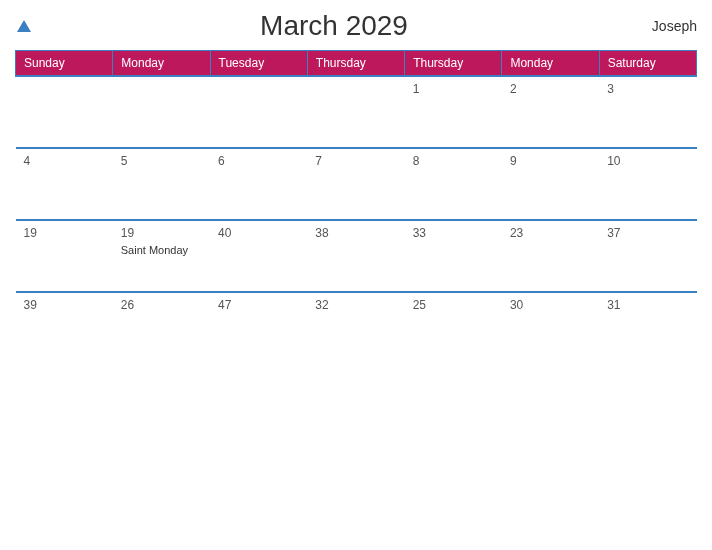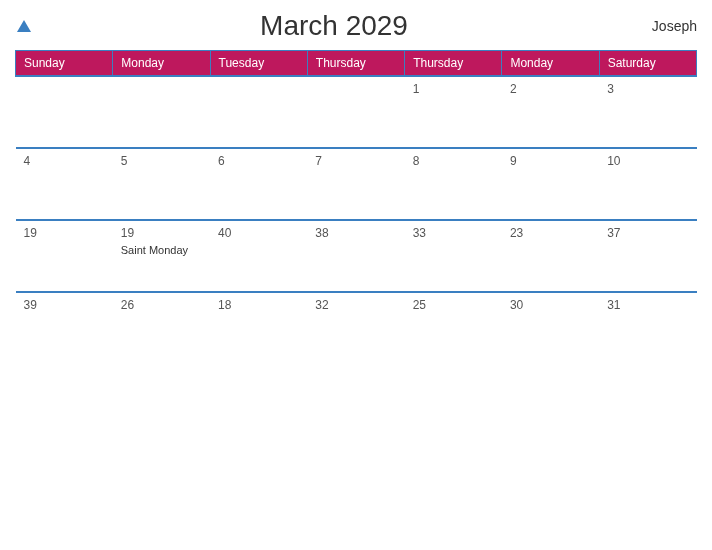--- a/index.html
+++ b/index.html
@@ -192,21 +192,21 @@
           </td>
         </tr>
         <tr>
           <td>
             <span class="day-number">39</span>
           </td>
           <td>
             <span class="day-number">26</span>
           </td>
           <td>
-            <span class="day-number">18</span>
+            <span class="day-number">47</span>
           </td>
           <td>
             <span class="day-number">32</span>
           </td>
           <td>
             <span class="day-number">25</span>
           </td>
           <td>
             <span class="day-number">30</span>
           </td>

